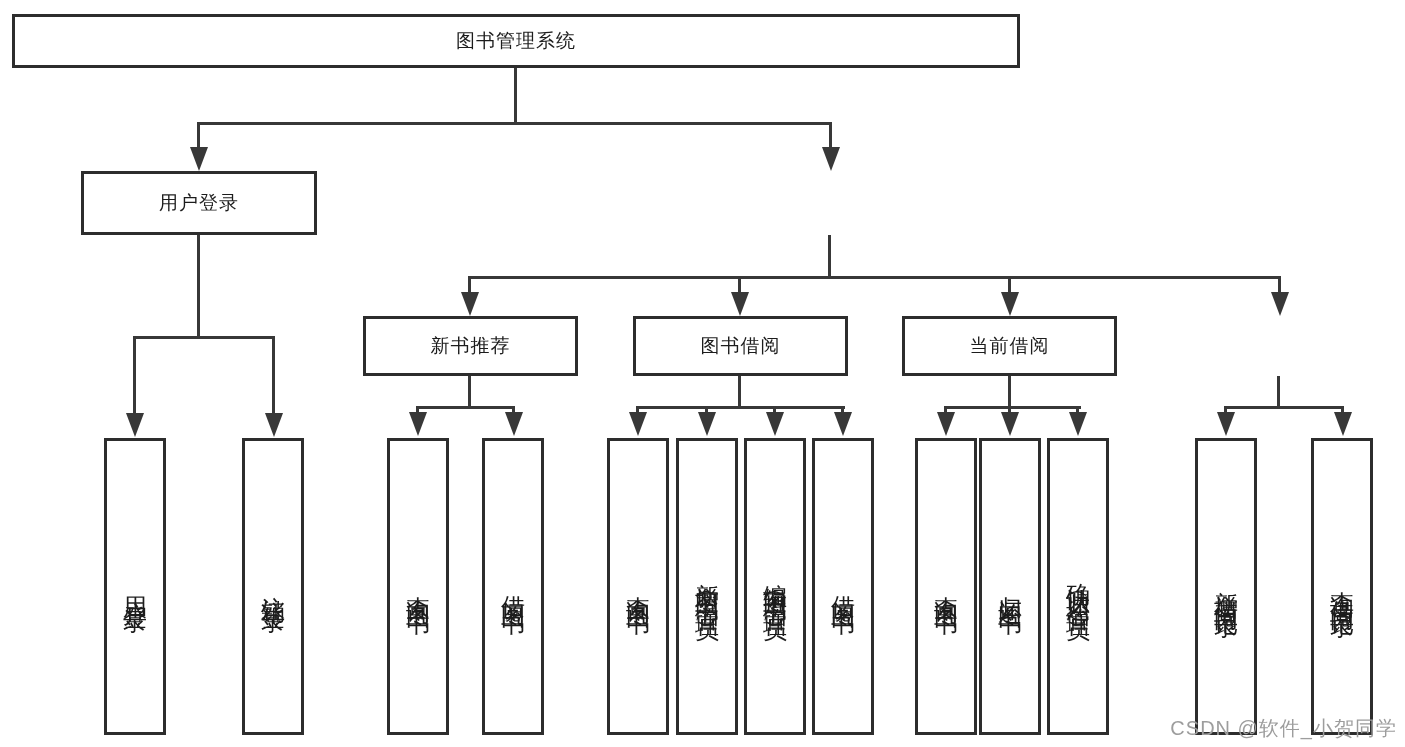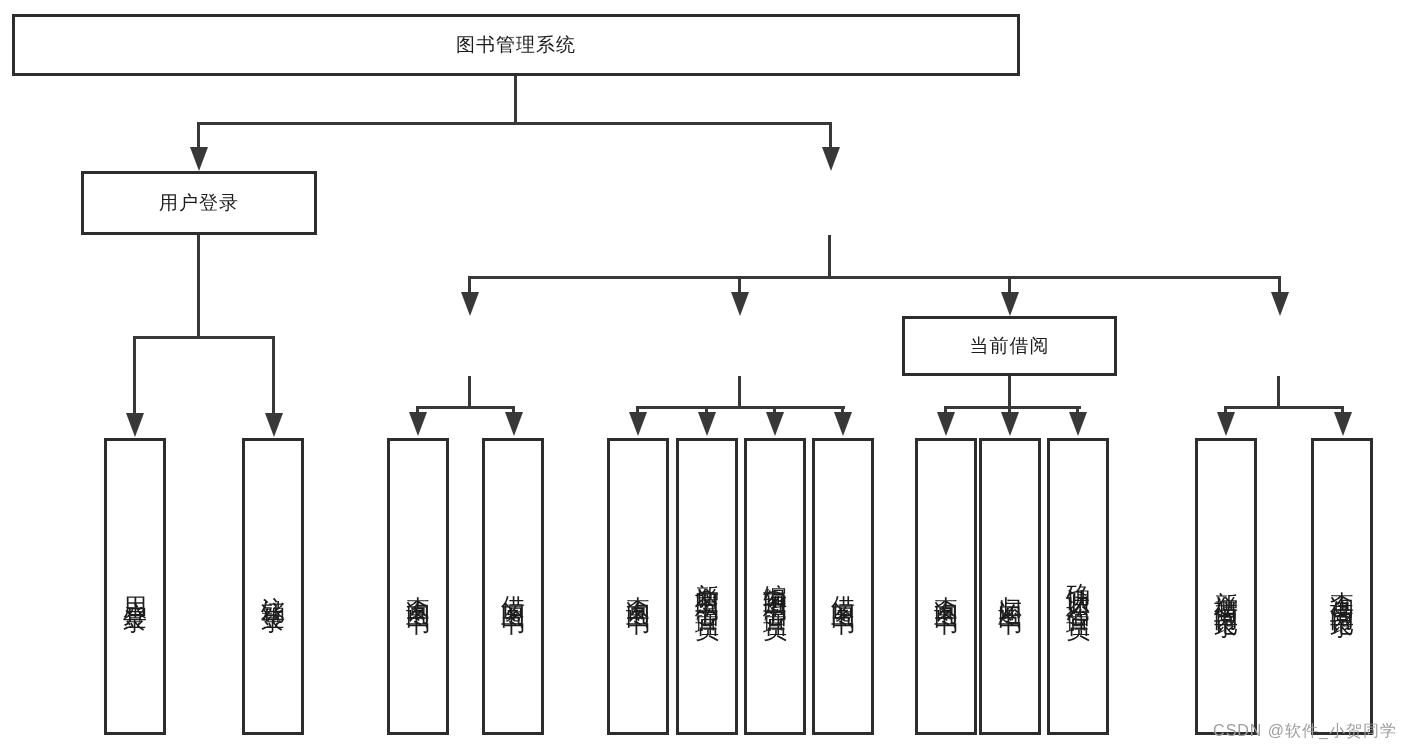--- a/index.html
+++ b/index.html
@@ -30,21 +30,21 @@
     writing-mode:vertical-rl;text-orientation:mixed;
     font-size:24px;letter-spacing:5px;line-height:1;white-space:nowrap;
   }
   .vl{position:absolute;width:3px;background:var(--line);}
   .hl{position:absolute;height:3px;background:var(--line);}
   .ar{position:absolute;width:0;height:0;
       border-left:9px solid transparent;border-right:9px solid transparent;
       border-top:24px solid var(--line);}
   .watermark{
     position:absolute;right:8px;bottom:5px;z-index:10;
-    font-size:16px;color:var(--wm);letter-spacing:1px;
+    font-size:20px;color:var(--wm);letter-spacing:1px;
   }
 </style>
 </head>
 <body>
 
 <div class="canvas">
 
   <div class="vl" style="left:514px;top:68px;height:54px;"></div>
   <div class="hl" style="left:197px;top:122px;width:635px;"></div>
   <div class="vl" style="left:197px;top:122px;height:28px;"></div>
@@ -97,30 +97,36 @@
   <div class="vl" style="left:1076px;top:406px;height:9px;"></div>
   <div class="ar" style="left:1069px;top:412px;"></div>
 
   <div class="vl" style="left:1277px;top:376px;height:33px;"></div>
   <div class="hl" style="left:1224px;top:406px;width:120px;"></div>
   <div class="vl" style="left:1224px;top:406px;height:9px;"></div>
   <div class="ar" style="left:1217px;top:412px;"></div>
   <div class="vl" style="left:1341px;top:406px;height:9px;"></div>
   <div class="ar" style="left:1334px;top:412px;"></div>
 
-  <div class="box" style="left:12px;top:14px;width:1008px;height:62px;">
+  <div class="box" style="left:12px;top:14px;width:1008px;height:54px;">
     <span>图书管理系统</span>
   </div>
 
   <div class="box" style="left:81px;top:171px;width:236px;height:64px;">
     <span>用户登录</span>
   </div>
 
 
+  <div class="box" style="left:363px;top:316px;width:215px;height:60px;">
+    <span>新书推荐</span>
+  </div>
 
+  <div class="box" style="left:633px;top:316px;width:215px;height:60px;">
+    <span>图书借阅</span>
+  </div>
 
   <div class="box" style="left:902px;top:316px;width:215px;height:60px;align-items:center;">
     <span>当前借阅</span>
   </div>
 
 
   <div class="leaf" style="left:104px;">
     <span>用户登录</span>
   </div>
   <div class="leaf" style="left:242px;">

